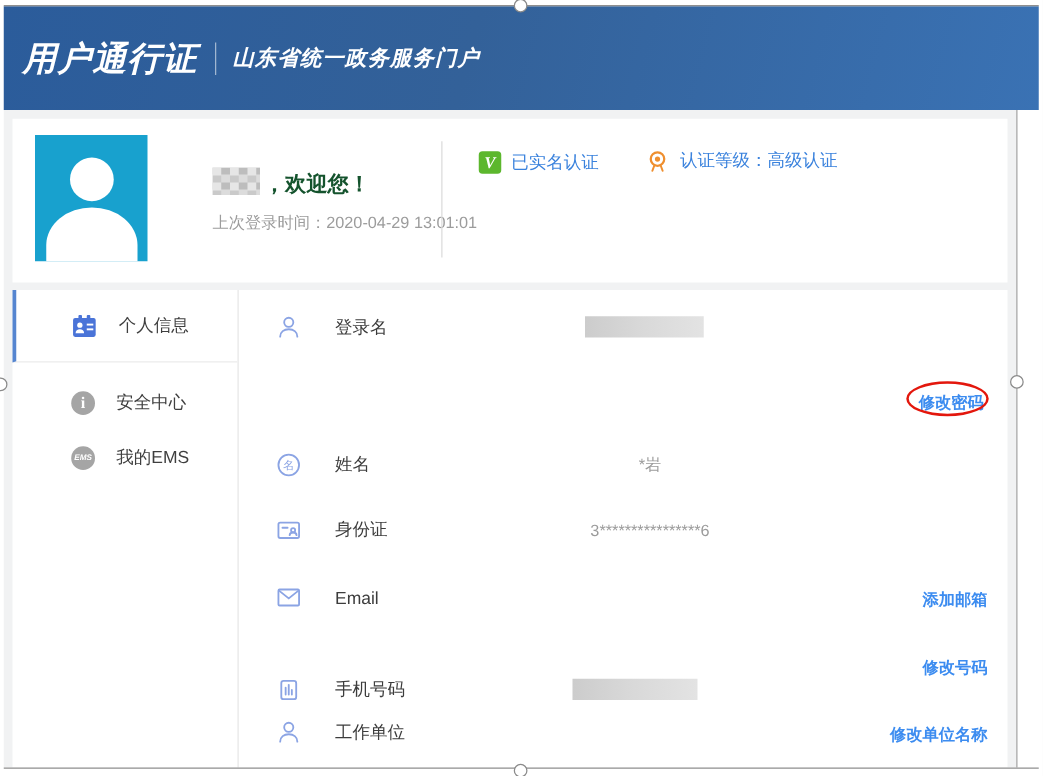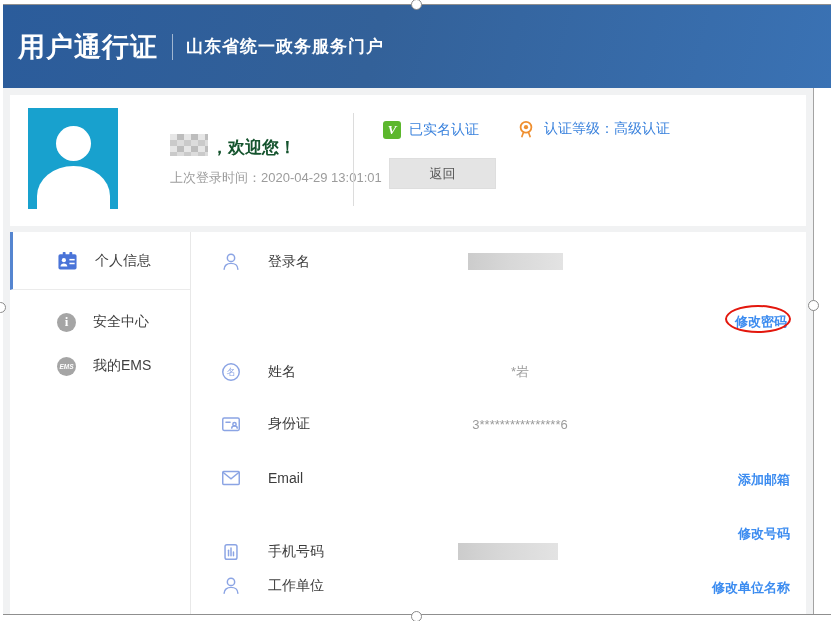--- a/index.html
+++ b/index.html
@@ -10,21 +10,21 @@
   
   .sel-line { position:absolute; background:#8f8f8f; z-index:40; }
   .sel-top   { left:3px; top:4px; width:828px; height:1px; }
   .sel-bottom{ left:3px; top:614px; width:828px; height:1px; }
   .handle { position:absolute; width:11px; height:11px; background:#fff;
             border:1.5px solid #8a8a8a; border-radius:50%; z-index:50; }
 
   
   .header { position:absolute; left:3px; top:5px; width:828px; height:83px;
             background:linear-gradient(105deg,#2b5c9b 0%,#336199 45%,#3a72b4 100%);
-            display:flex; align-items:center; padding-left:15px; }
+            display:flex; align-items:center; padding-left:15px;font-style:italic; }
   .header-title { color:#fff; font-size:27px; font-weight:bold; letter-spacing:1px; }
   .header-divider { width:1px; height:26px; background:rgba(255,255,255,.55); margin:0 13px 0 14px; }
   .header-subtitle { color:#fff; font-size:17px; font-weight:bold; letter-spacing:1px; }
 
   
   .body-bg { position:absolute; left:3px; top:88px; width:810px; height:526px; background:#f1f2f3; }
   .right-strip { position:absolute; left:813px; top:88px; width:18px; height:526px;
                  background:#fff; border-left:1px solid #a3a3a3; }
 
   
@@ -130,21 +130,20 @@
     <span>
       <svg width="20" height="20" viewBox="0 0 20 20">
         <circle cx="10" cy="8.2" r="5.4" fill="none" stroke="#ef8f2f" stroke-width="1.8"></circle>
         <circle cx="10" cy="8.2" r="2.1" fill="#ef8f2f"></circle>
         <path d="M7.6 13l-1.7 4.6M12.4 13l1.7 4.6" fill="none" stroke="#ef8f2f" stroke-width="1.6" stroke-linecap="round"></path>
       </svg>
     </span>
     <span class="badge-text">认证等级：高级认证</span>
   </div>
 
-  <div class="back-btn">返回</div>
 
   <div class="sidebar">
     <div class="sb-item sb-active">
       <span>
         <svg width="21" height="20" viewBox="0 0 22 21">
           <rect x="6" y="1" width="3" height="4" rx="0.8" fill="#4a74d8"></rect>
           <rect x="13" y="1" width="3" height="4" rx="0.8" fill="#4a74d8"></rect>
           <rect x="1.5" y="3.5" width="19" height="16" rx="1.8" fill="#4a74d8"></rect>
           <circle cx="7.2" cy="9.6" r="2.2" fill="#fff"></circle>
           <path d="M3.6 16.4c0-2.2 1.6-3.4 3.6-3.4s3.6 1.2 3.6 3.4z" fill="#fff"></path>

